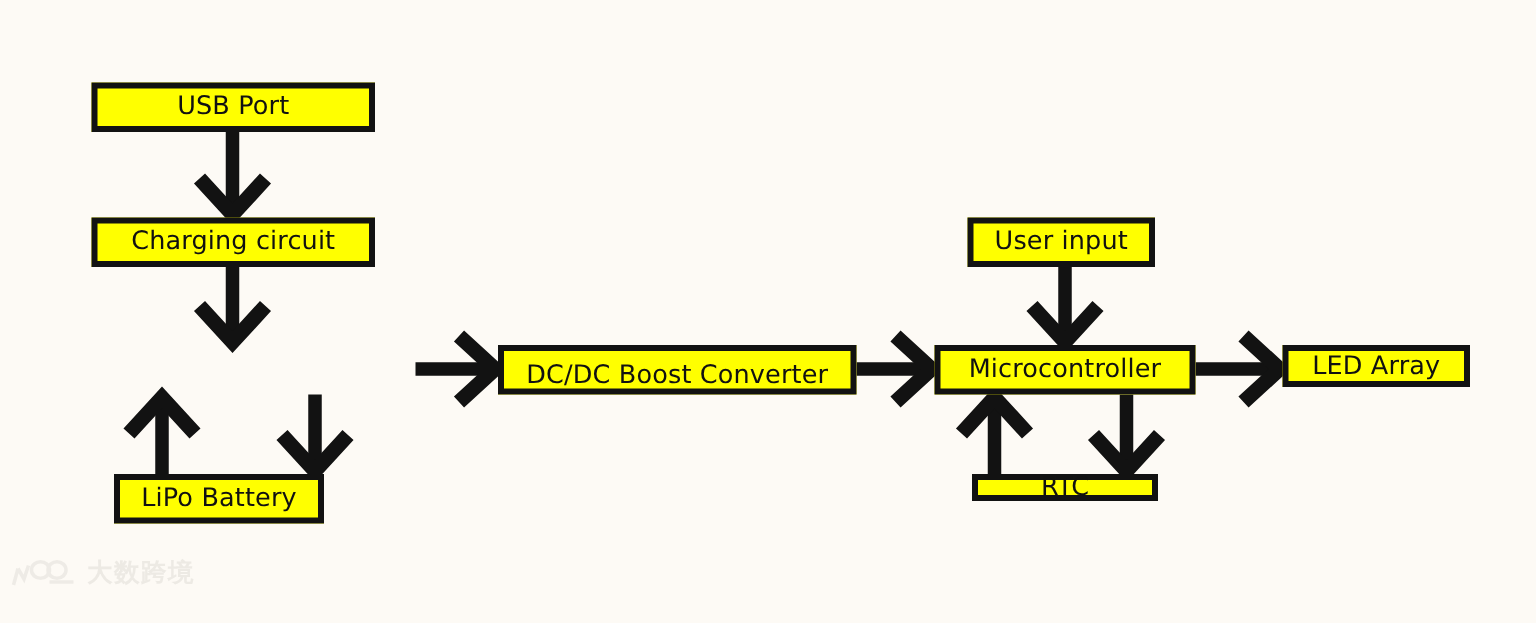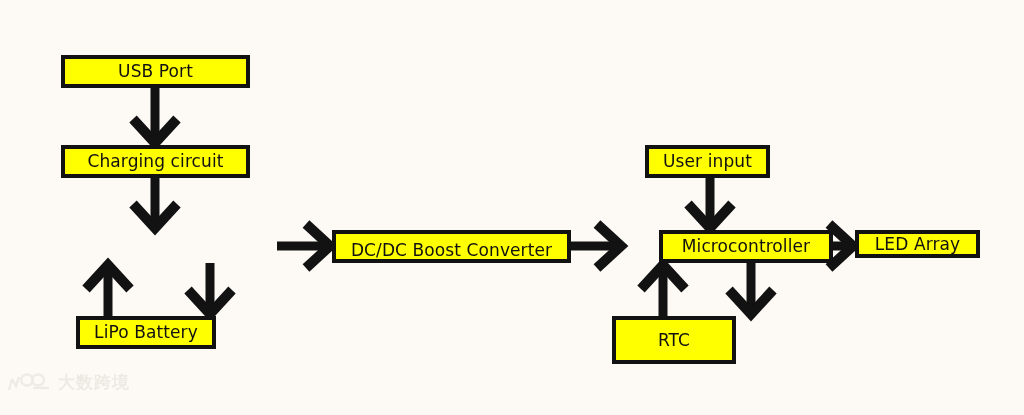--- a/index.html
+++ b/index.html
@@ -137,25 +137,25 @@
   </div>
 
   <div class="node" style="left:332px; top:230px; width:239px; height:33px;align-items:flex-end;">
     <span>DC/DC Boost Converter</span>
   </div>
 
   <div class="node" style="left:645px; top:145px; width:125px; height:33px;">
     <span>User input</span>
   </div>
 
-  <div class="node" style="left:659px; top:230px; width:174px; height:33px;">
+  <div class="node" style="left:623px; top:230px; width:174px; height:33px;">
     <span>Microcontroller</span>
   </div>
 
-  <div class="node" style="left:612px; top:316px; width:124px; height:48px;">
+  <div class="node" style="left:648px; top:316px; width:124px; height:18px;">
     <span>RTC</span>
   </div>
 
   <div class="node" style="left:855px; top:230px; width:125px; height:28px;">
     <span>LED Array</span>
   </div>
 
   <div class="watermark">
     <svg class="wm-mark" viewBox="0 0 46 22" aria-hidden="true">
       <g fill="none" stroke="#cfccc6" stroke-width="2.4">

